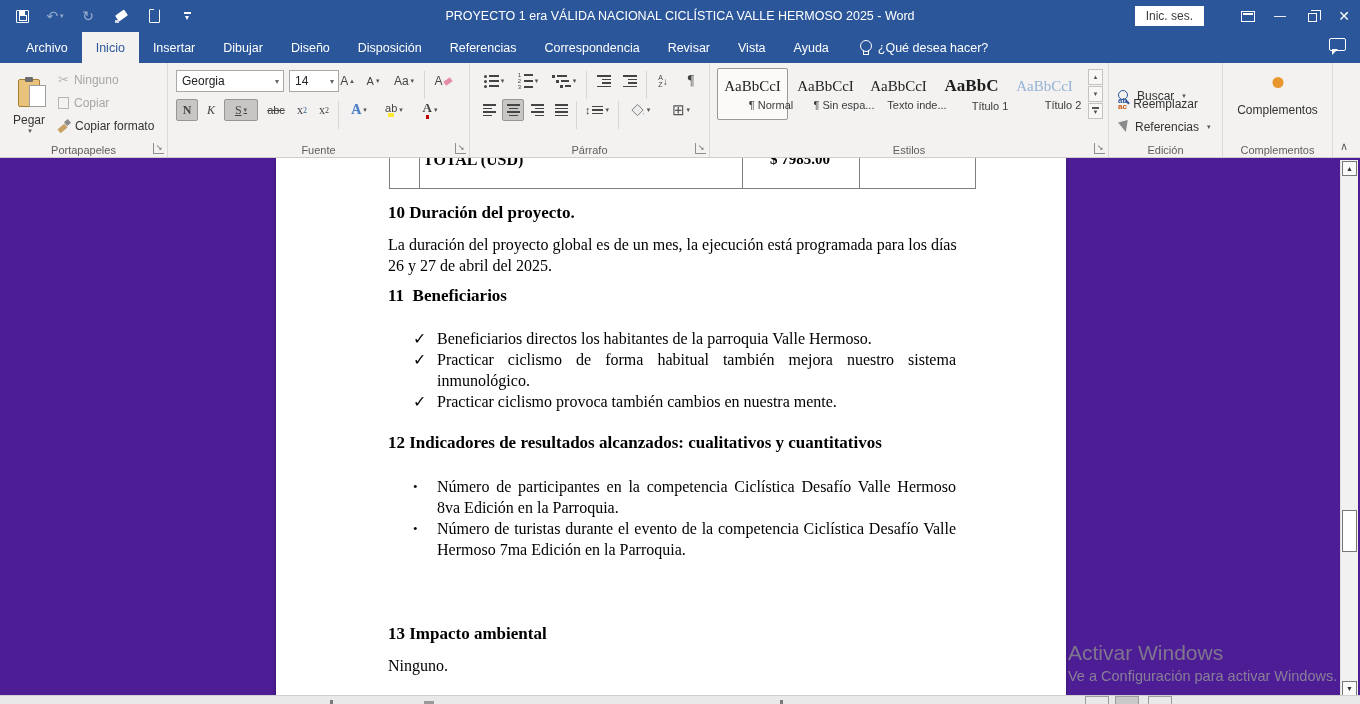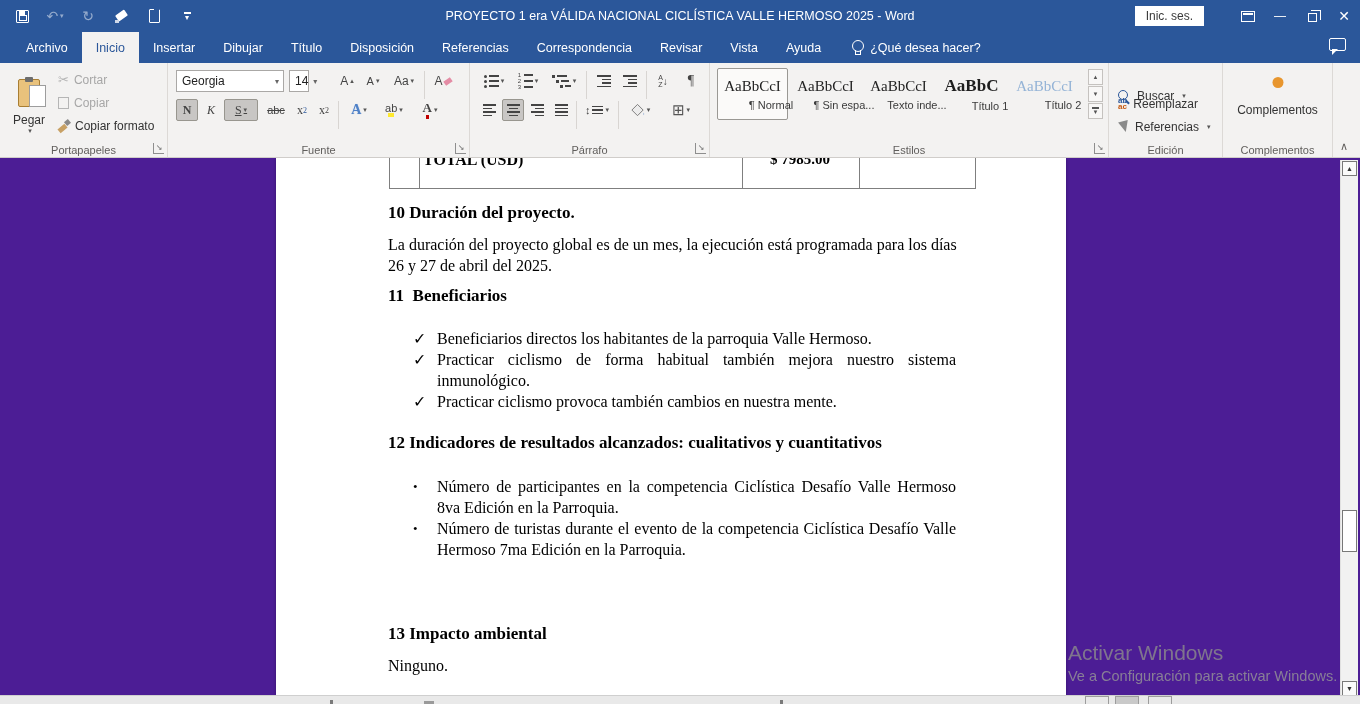--- a/index.html
+++ b/index.html
@@ -177,21 +177,21 @@
       </span>
     <span class="winbtn closeicon">✕</span>
   </div>
 </div>
 
 <div class="tabrow">
   <div class="tab">Archivo</div>
   <div class="tab active">Inicio</div>
   <div class="tab">Insertar</div>
   <div class="tab">Dibujar</div>
-  <div class="tab">Título</div>
+  <div class="tab">Diseño</div>
   <div class="tab">Disposición</div>
   <div class="tab">Referencias</div>
   <div class="tab">Correspondencia</div>
   <div class="tab">Revisar</div>
   <div class="tab">Vista</div>
   <div class="tab">Ayuda</div>
   <div class="tellme">
     <span class="bulb"></span>
     <span>¿Qué desea hacer?</span>
   </div>
@@ -201,40 +201,40 @@
 <div class="ribbon">
 
   <div class="rgroup" style="left:0;width:168px;">
     <div class="pegar rbtn">
       <span class="clipboard"></span>
       <span class="peglbl">Pegar</span>
       <span class="caret">▾</span>
     </div>
     <div class="clip-small" style="top:6px;">
       <span class="scissors">✂</span>
-      <span>Cortar</span>
+      <span>Ninguno</span>
     </div>
     <div class="clip-small" style="top:29px;">
       <span class="copyicon"></span>
       <span>Copiar</span>
     </div>
     <div class="clip-small" style="top:52px;color:#333;">
       <span class="brushicon"></span>
       <span>Copiar formato</span>
     </div>
     <div class="glabel">Portapapeles</div>
     <div class="launcher">↘</div>
   </div>
 
   <div class="rgroup" style="left:168px;width:302px;">
     <div class="combo" style="left:8px;top:7px;width:108px;">
       <span>Georgia</span>
         <span class="cbc">▾</span>
     </div>
-    <div class="combo" style="left:121px;top:7px;width:20px;">
+    <div class="combo" style="left:121px;top:7px;width:50px;">
       <span>14</span>
         <span class="cbc">▾</span>
     </div>
     <div class="rbtn fbtn" style="left:167px;top:7px;width:24px;">
       <span>A</span>
         <span class="caret" style="vertical-align:top;">▴</span>
     </div>
     <div class="rbtn fbtn" style="left:193px;top:7px;width:24px;">
       <span style="font-size:11px;">A</span>
         <span class="caret">▾</span>

